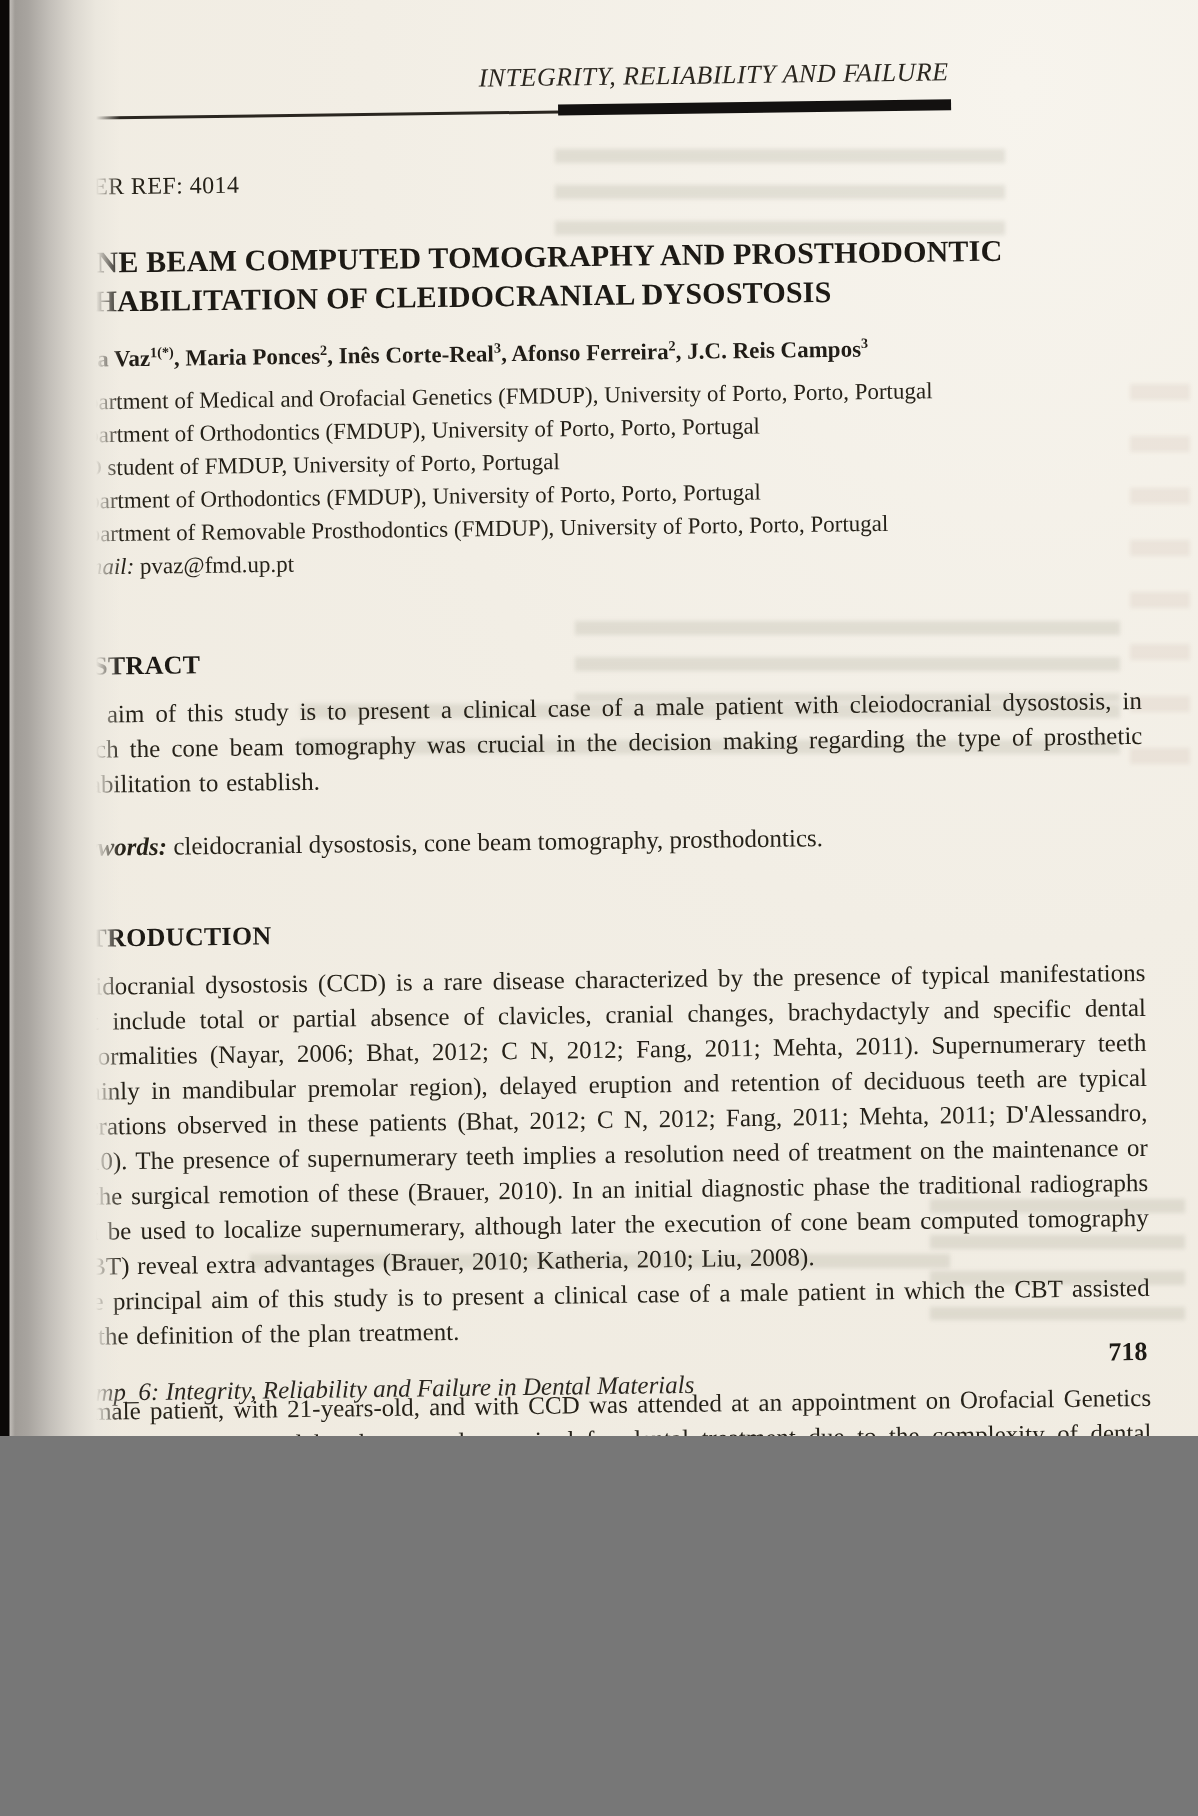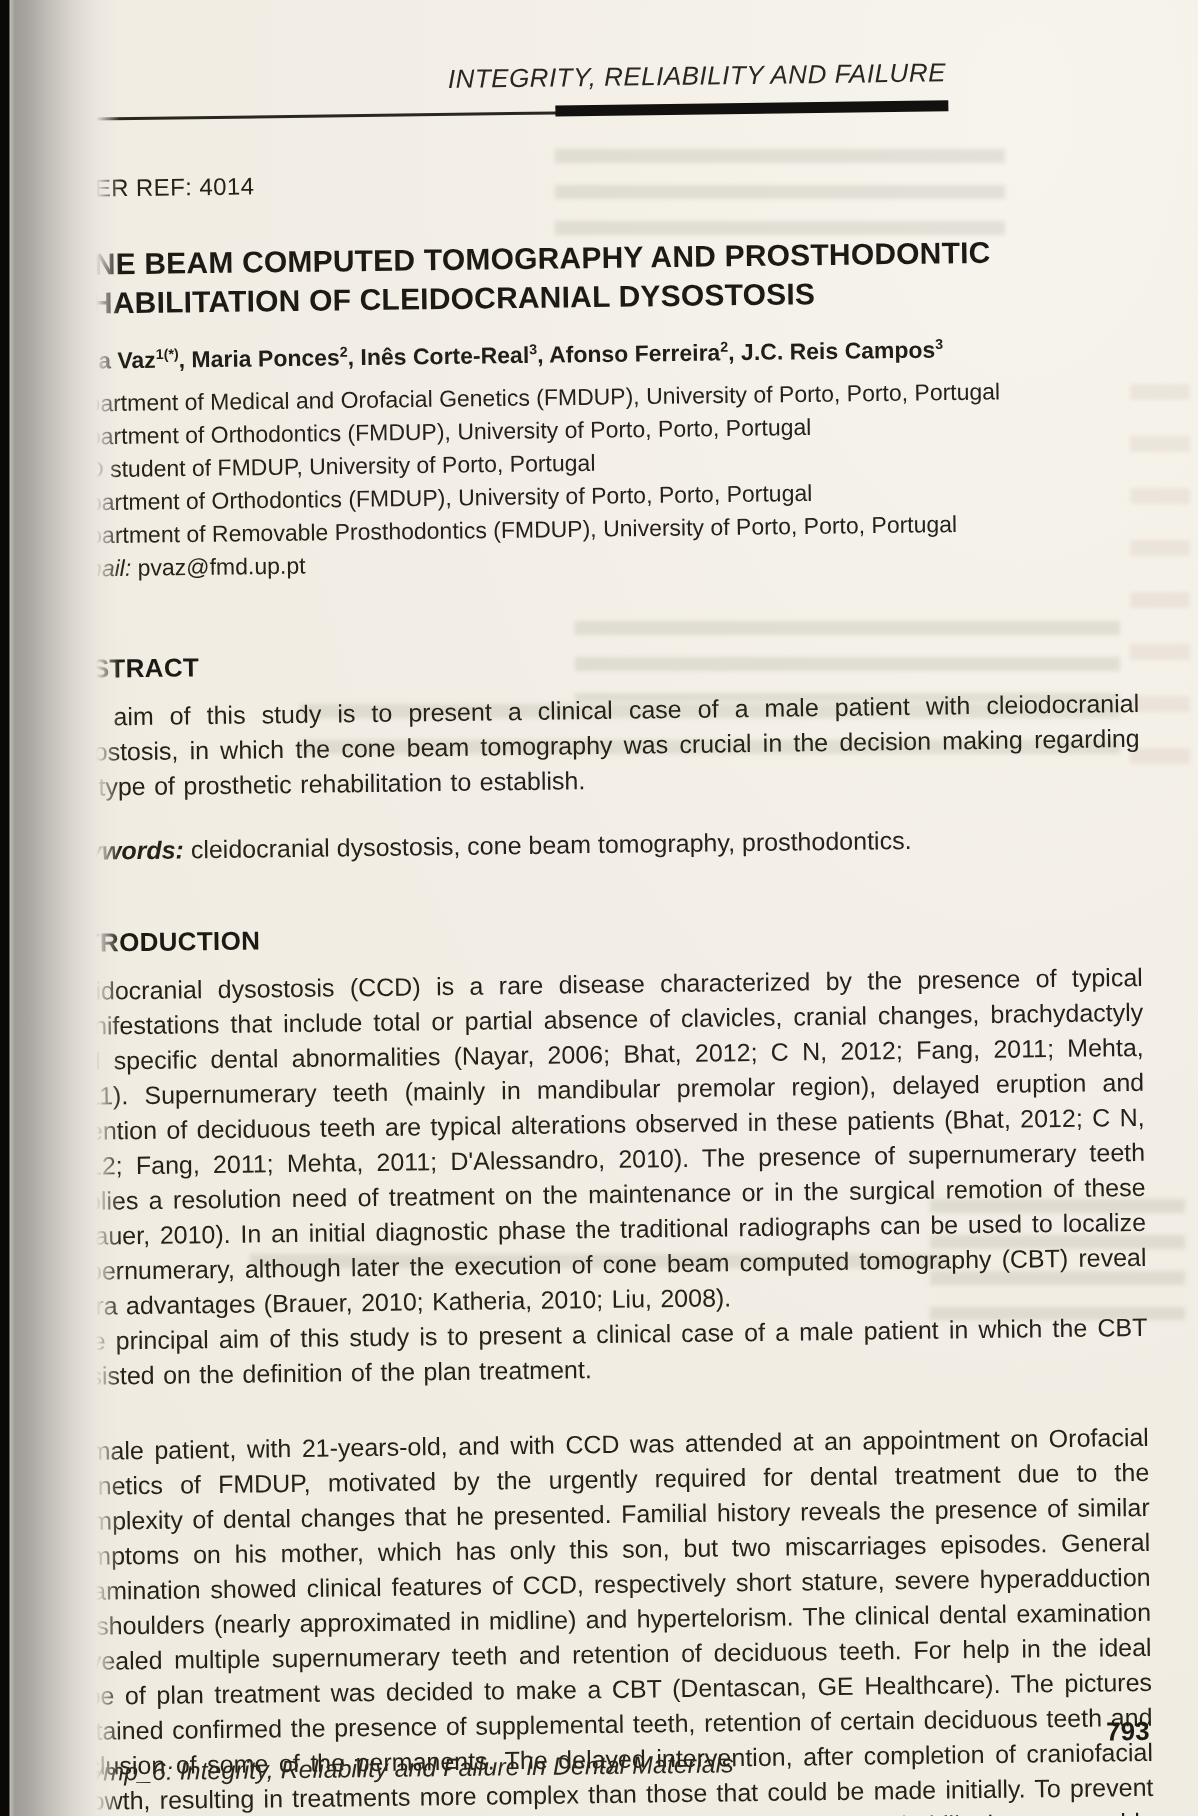--- a/index.html
+++ b/index.html
@@ -1,23 +1,23 @@
 <!DOCTYPE html>
 <html><head>
 <meta charset="utf-8">
 <style>
   html, body { margin: 0; padding: 0; background: #777; }
   .page {
     position: relative;
     width: 1198px;
-    height: 1816px;
+    height: 1436px;
     overflow: hidden;
     background:
       radial-gradient(ellipse at 85% 6%, #f7f4ed 0%, #f2eee5 45%, #efeadf 100%);
-    font-family: Liberation Sans, sans-serif;
+    font-family: Liberation Serif, serif;
     color: #262219;
   }
   
   .scan-gutter {
     position: absolute; left: 0; top: 0; bottom: 0; width: 120px; z-index: 3;
     background: linear-gradient(to right,
       #0b0908 0px, #0b0908 9px,
       #c0bcb7 10px, #a09c97 15px,
       #a8a49f 28px, #c3bfb9 50px,
       #dcd8d0 74px, #ebe7de 96px,
@@ -168,16 +168,16 @@
     <div class="keywords-line">
       <span class="kw-label">Keywords:</span><span> cleidocranial dysostosis, cone beam tomography, prosthodontics.</span>
     </div>
 
     <div class="section-heading intro">INTRODUCTION</div>
     <p class="body-par">Cleidocranial dysostosis (CCD) is a rare disease characterized by the presence of typical manifestations that include total or partial absence of clavicles, cranial changes, brachydactyly and specific dental abnormalities (Nayar, 2006; Bhat, 2012; C N, 2012; Fang, 2011; Mehta, 2011).  Supernumerary teeth (mainly in mandibular premolar region), delayed eruption and retention of deciduous teeth are typical alterations observed in these patients (Bhat, 2012; C N, 2012; Fang, 2011; Mehta, 2011; D'Alessandro, 2010).  The presence of supernumerary teeth implies a resolution need of treatment on the maintenance or in the surgical remotion of these (Brauer, 2010). In an initial diagnostic phase the traditional radiographs can be used to localize supernumerary, although later the execution of cone beam computed tomography (CBT) reveal extra advantages (Brauer, 2010; Katheria, 2010; Liu, 2008).</p>
     <p class="body-par cont">The principal aim of this study is to present a clinical case of a male patient in which the CBT assisted on the definition of the plan treatment.</p>
     <p class="body-par gap">A male patient, with 21-years-old, and with CCD was attended at an appointment on Orofacial Genetics of FMDUP, motivated by the urgently required for dental treatment due to the complexity of dental changes that he presented. Familial history reveals the presence of similar symptoms on his mother, which has only this son, but two miscarriages episodes. General examination showed clinical features of CCD, respectively short stature, severe hyperadduction of shoulders (nearly approximated in midline) and hypertelorism. The clinical dental examination revealed multiple supernumerary teeth and retention of deciduous teeth. For help in the ideal type of plan treatment was decided to make a CBT (Dentascan, GE Healthcare).  The pictures obtained confirmed the presence of supplemental teeth, retention of certain deciduous teeth and inclusion of some of the permanents. The delayed intervention, after completion of craniofacial growth, resulting in treatments more complex than those that could be made initially. To prevent severe osseous loss with a more invasive intervention, a prosthodontic rehabilitation, removable or fixed, with surgical removal of only problematic</p>
 
     <div class="footer-sym">Symp_6: Integrity, Reliability and Failure in Dental Materials</div>
-    <div class="page-number">793</div>
+    <div class="page-number">718</div>
 
   </div>
 </div>
 
 </body></html>

